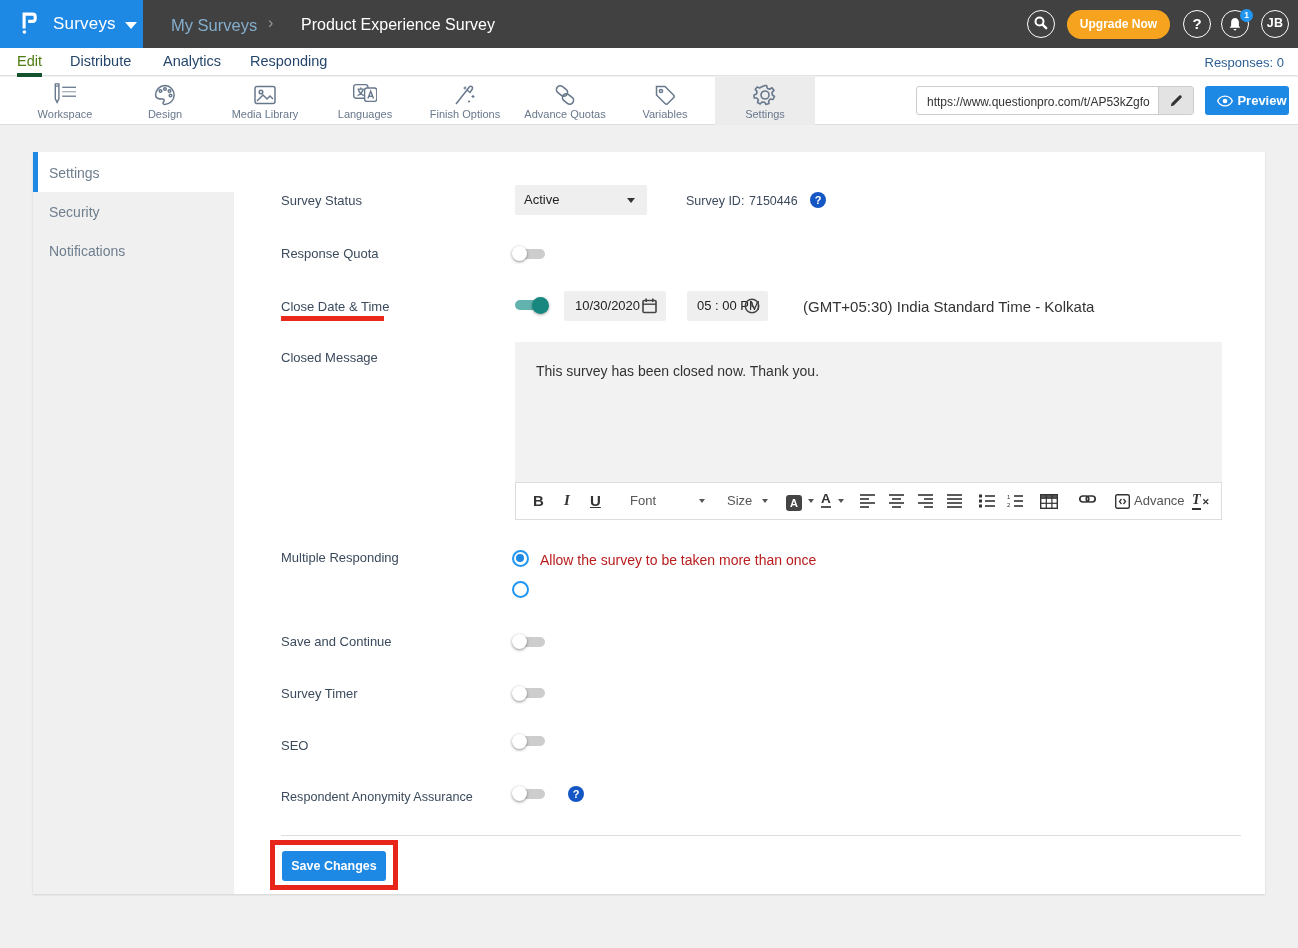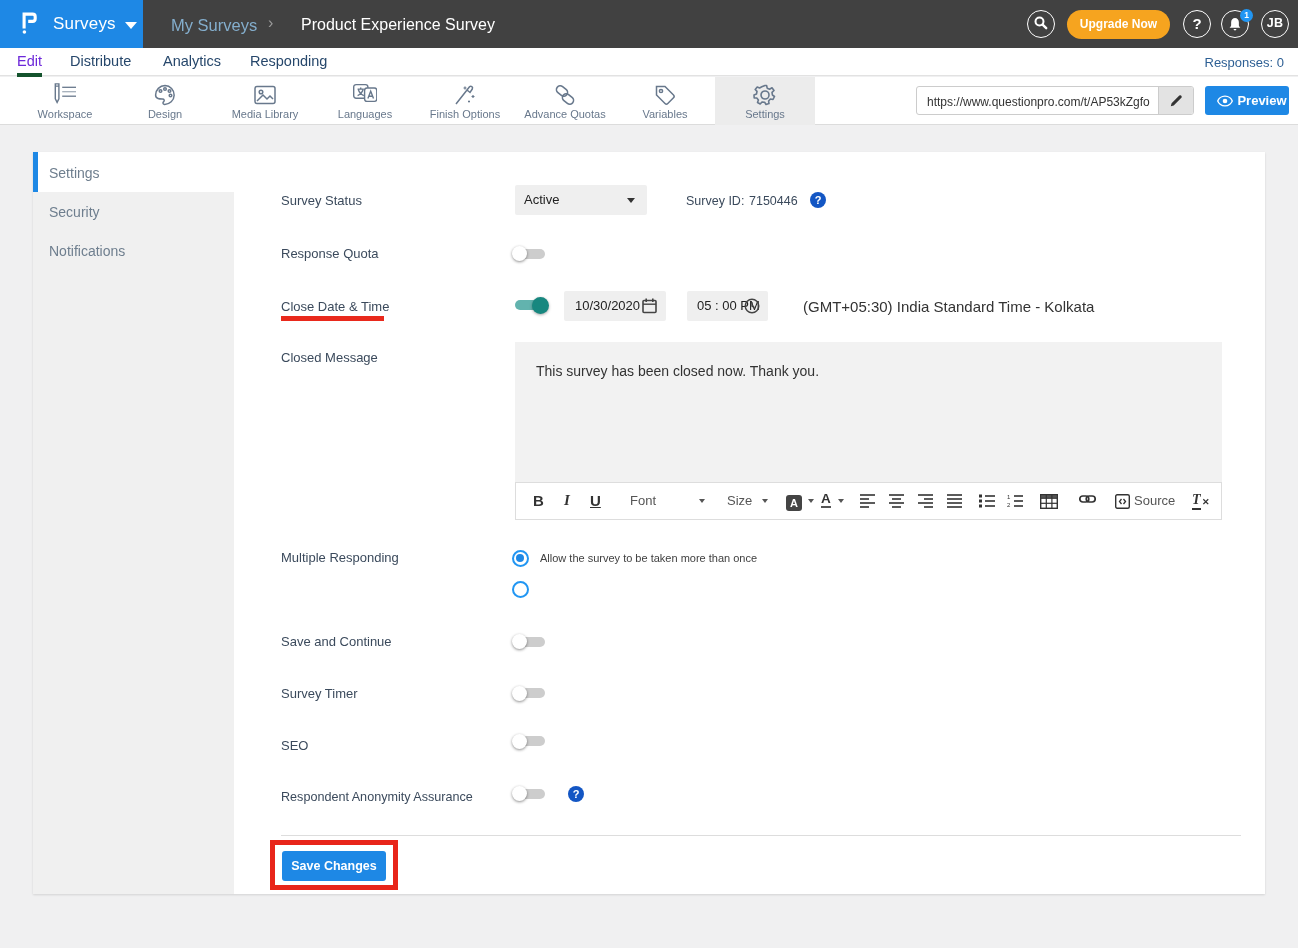--- a/index.html
+++ b/index.html
@@ -38,21 +38,21 @@
 .flabel { position:absolute; left:248px; font-size:13px; color:#3b4a5c; }
 
 .tog { position:absolute; width:30px; height:10px; border-radius:5px; background:#cdcdcd; }
 .tog .knob { position:absolute; left:-3px; top:-2.5px; width:15px; height:15px; border-radius:50%; background:#fff; box-shadow:0 1px 3px rgba(0,0,0,0.45); }
 .tog.on { background:#62b3ae; }
 .tog.on .knob { left:auto; right:-4px; top:-3.5px; width:17px; height:17px; background:#17877f; box-shadow:0 1px 3px rgba(0,0,0,0.35); }
 .graybox { position:absolute; background:#efefef; border-radius:2px; font-size:13px; color:#222; }
 .qmark { position:absolute; width:16px; height:16px; background:#1356c4; border-radius:50%; color:#fff; font-weight:bold; font-size:11px; text-align:center; line-height:16px; }
 .radio { position:absolute; width:17px; height:17px; border:2px solid #2196f3; border-radius:50%; background:#fff; }
 .radio.sel:after { content:""; position:absolute; left:2.5px; top:2.5px; width:8px; height:8px; border-radius:50%; background:#1e88e5; }
-.rlabel { position:absolute; font-size:11px; color:#404040;text-align:right; }
+.rlabel { position:absolute; font-size:14px; color:#b91c1c;text-align:right; }
 .ckt { position:absolute; top:9px; color:#333; }
 .ckcaret { position:absolute; top:16px; width:0; height:0; border-left:3.5px solid transparent; border-right:3.5px solid transparent; border-top:4px solid #555; }
 .cksvg { position:absolute; top:11px; }
 </style>
 </head>
 <body>
 
 <div class="topbar"></div>
 <div class="logo"></div>
 <svg class="logo-glyph" width="15" height="22" viewBox="0 0 15 22">
@@ -75,21 +75,21 @@
 <div class="circ" style="left:1221px;">
   <svg width="16" height="16" viewBox="0 0 24 24" style="margin-top:6px;">
       <path d="M12,1.5 C8.8,1.5 6.2,4 6.2,7.8 L6.2,12.5 C6.2,14 5,15.2 3.8,16.2 L20.2,16.2 C19,15.2 17.8,14 17.8,12.5 L17.8,7.8 C17.8,4 15.2,1.5 12,1.5 Z" fill="#fff"></path>
       <path d="M9.8,18 a2.2,2.2 0 0 0 4.4,0" fill="#fff"></path>
     </svg>
 </div>
 <div class="circ" style="left:1261px; font-size:12.5px; font-weight:bold; line-height:25px; letter-spacing:0.2px;">JB</div>
 <div class="badge1">1</div>
 
 <div class="tabrow"></div>
-<div class="tab" style="left:17px; color:#6d28d9; border-bottom:4px solid #14532d; padding-bottom:4px;">Edit</div>
+<div class="tab" style="left:17px; color:#4d7c0f; border-bottom:4px solid #14532d; padding-bottom:4px;">Edit</div>
 <div class="tab" style="left:70px;">Distribute</div>
 <div class="tab" style="left:163px;">Analytics</div>
 <div class="tab" style="left:250px;">Responding</div>
 <div class="responses">Responses: 0</div>
 
 <div class="toolbar"></div>
 <div class="tool" style="left:15px;">
   <svg class="ticon" viewBox="0 0 24 24" fill="none" stroke="#68788c" stroke-width="1.4">
     <path d="M2.3,0.9 L5.9,0.9 L5.9,15.8 L4.1,19.4 L2.3,15.8 Z M2.3,3.1 L5.9,3.1"></path>
     <line x1="9.2" y1="4.3" x2="23" y2="4.3" stroke-width="1.3"></line>
@@ -287,21 +287,21 @@
     <svg class="cksvg" style="left:563px;" width="17" height="10" viewBox="0 0 17 10">
         <g fill="none" stroke="#333" stroke-width="1.7">
           <rect x="0.8" y="2" width="9" height="6" rx="3"></rect>
           <rect x="7.2" y="2" width="9" height="6" rx="3"></rect>
         </g>
       </svg>
     <svg class="cksvg" style="left:599px;" width="15" height="15" viewBox="0 0 15 15">
         <rect x="0.7" y="0.7" width="13.6" height="13.6" rx="1.5" fill="none" stroke="#333" stroke-width="1.4"></rect>
         <path d="M6.5,5 L4.5,7.5 L6.5,10 M8.5,5 L10.5,7.5 L8.5,10" fill="none" stroke="#333" stroke-width="1.3"></path>
       </svg>
-    <span class="ckt" style="left:618px; font-size:13px; color:#555; top:10px;">Source</span>
+    <span class="ckt" style="left:618px; font-size:13px; color:#555; top:10px;">Advance</span>
     <span class="ckt" style="left:676px; font-style:italic; font-weight:bold; font-size:14px; font-family:'Liberation Serif',serif; border-bottom:2px solid #333;">T</span>
     <span class="ckt" style="left:686px; font-size:9px; font-weight:bold; top:14px;">✕</span>
   </div>
 
   <div class="flabel" style="top:398px;">Multiple Responding</div>
   <div class="radio sel" style="left:478.5px; top:397.5px;"></div>
   <div class="rlabel" style="left:507px; top:399.5px;">Allow the survey to be taken more than once</div>
   <div class="radio" style="left:478.5px; top:429px;"></div>
 
   <div class="flabel" style="top:482px;">Save and Continue</div>

